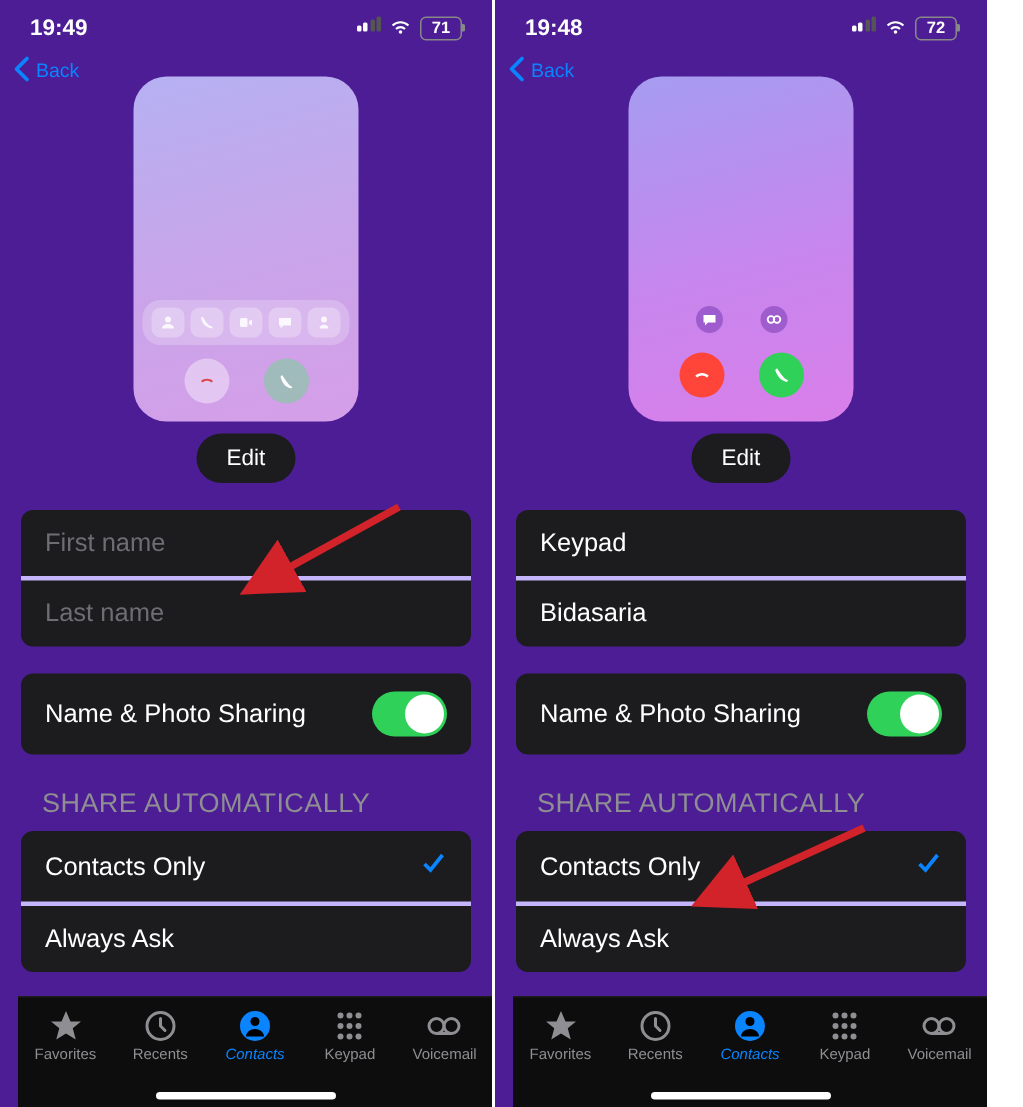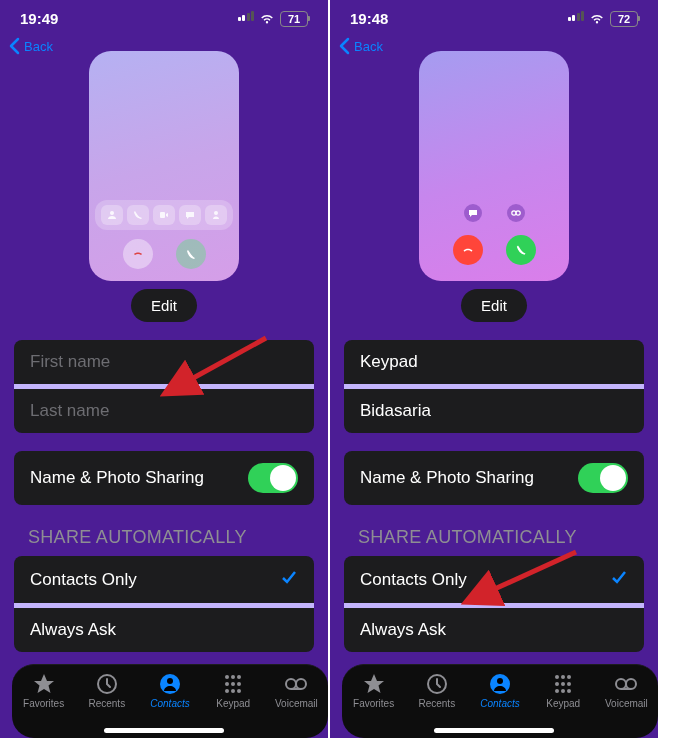--- a/index.html
+++ b/index.html
@@ -36,28 +36,28 @@
 .circ.red { background: #ff453a; }
 .circ.green { background: #30d158; }
 .circ.ghost { background: rgba(255,255,255,.4); }
 .circ.purple { background: rgba(120,60,180,.55); }
 .circ svg { width: 14px; height: 14px; fill: #fff; }
 .stack-circles { display: flex; justify-content: space-around; padding: 0 26px; margin-bottom: 4px; }
 .editbtn { display: flex; justify-content: center; margin: 8px 0 18px; }
 .editbtn button { background: #1c1c1e; color: #fff; border: none; border-radius: 18px; padding: 8px 20px; font-size: 15px; cursor: pointer; }
 .group { background: #1c1c1e; border-radius: 8px; margin: 0 14px; overflow: hidden; }
 .row { padding: 12px 16px; font-size: 17px; color: #fff; display: flex; align-items: center; justify-content: space-between; }
-.row + .row { border-top: 5px solid #c4b5fd; }
+.row + .row { border-top: 3px solid #c4b5fd; }
 .row.placeholder { color: #6d6d72; }
 .label { color: #8e8e93; font-size: 18px; text-transform: uppercase; padding: 22px 28px 8px; letter-spacing: .3px; }
 .toggle { width: 50px; height: 30px; background: #30d158; border-radius: 15px; position: relative; cursor: pointer; }
 .toggle::after { content: ""; position: absolute; right: 2px; top: 2px; width: 26px; height: 26px; background: #fff; border-radius: 50%; }
 .check svg { width: 18px; height: 18px; stroke: #0a84ff; stroke-width: 2.5; fill: none; }
 .spacer { height: 18px; }
-.tabbar { position: absolute; bottom: 0; left: 12px; right: 0; height: 74px; background: #0d0d0d; border-top: 1px solid #1c1c1e; display: flex; border-radius: 22px; }
+.tabbar { position: absolute; bottom: 0; left: 12px; right: 0; height: 74px; background: #0d0d0d; border-top: 1px solid #1c1c1e; display: flex; }
 .tab { flex: 1; display: flex; flex-direction: column; align-items: center; justify-content: flex-start; padding-top: 8px; color: #8e8e93; font-size: 10px; gap: 3px; cursor: pointer; }
 .tab.active { color: #0a84ff; font-style: italic; }
 .tab svg { width: 24px; height: 22px; fill: currentColor; }
 .homebar { position: absolute; bottom: 5px; left: 50%; transform: translateX(-50%); width: 120px; height: 5px; background: #fff; border-radius: 3px; }
 .arrow { position: absolute; pointer-events: none; z-index: 50; }
 .arrow svg { overflow: visible; }
 </style>
 </head>
 <body>
 

